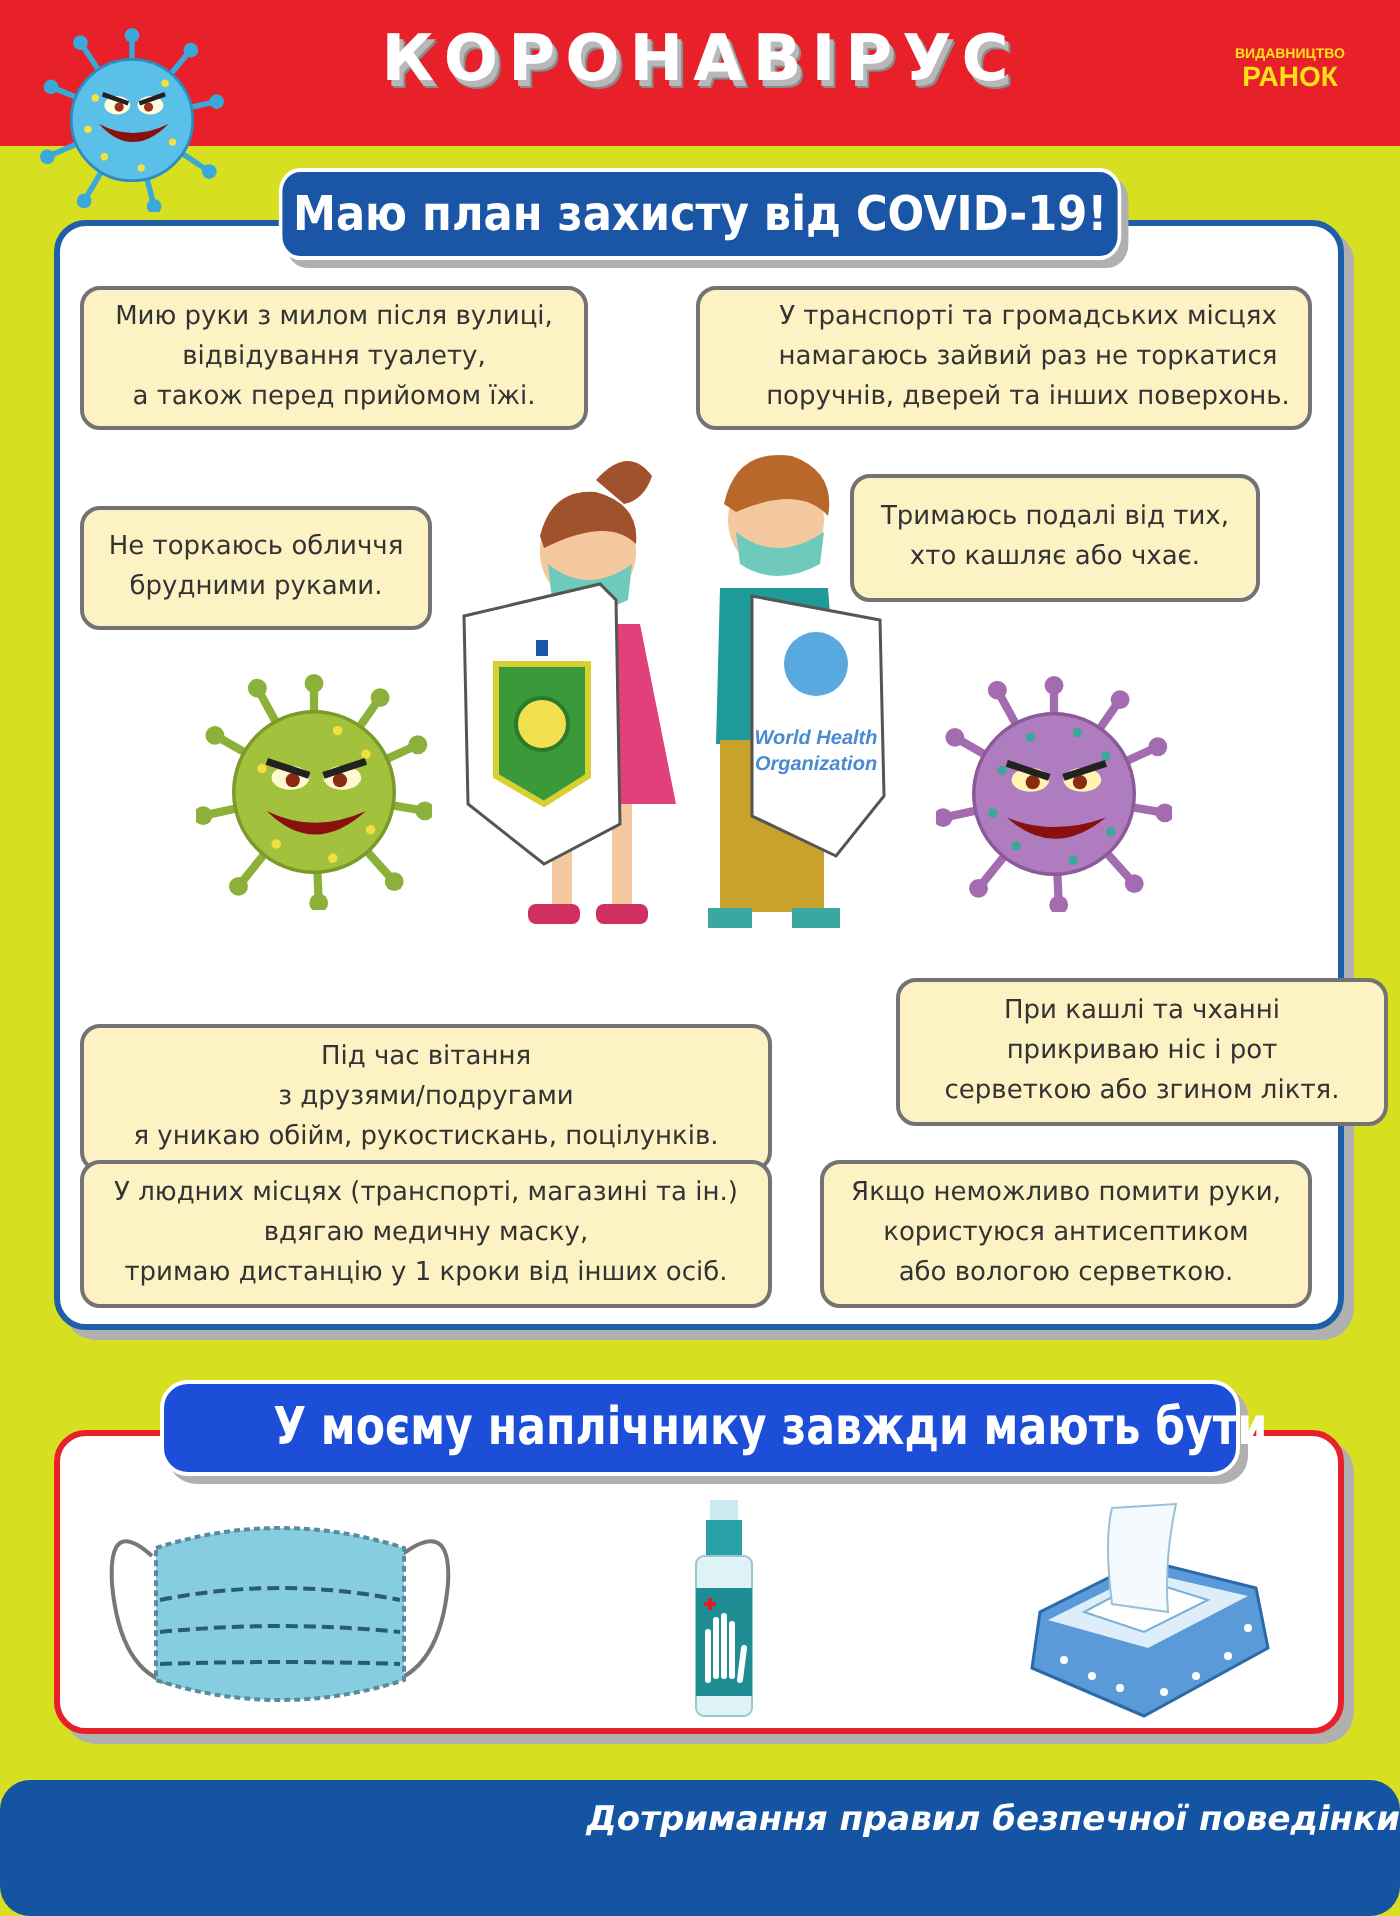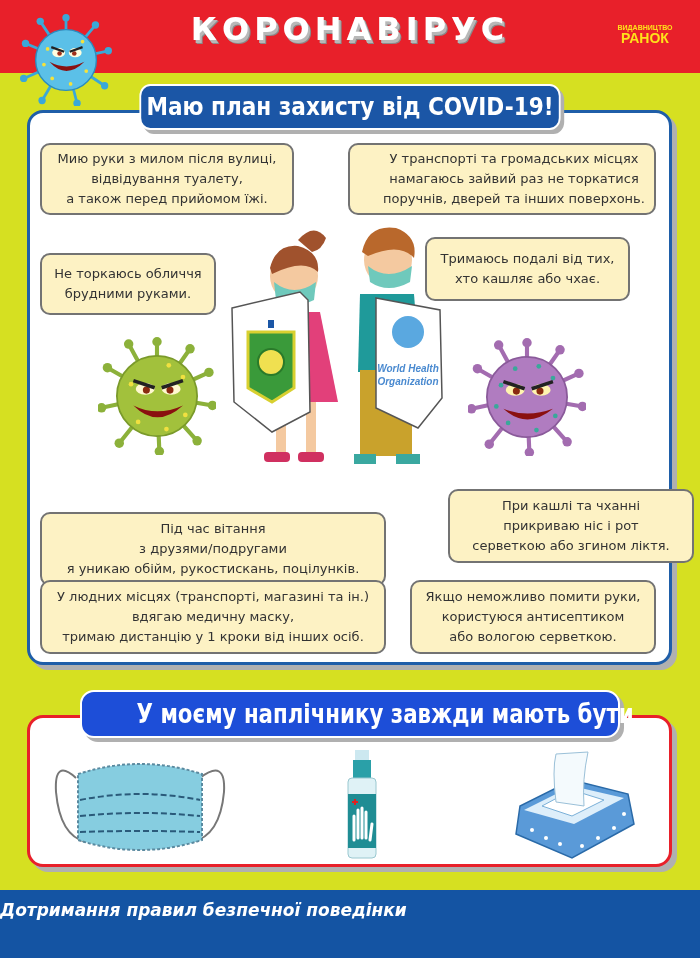--- a/index.html
+++ b/index.html
@@ -54,21 +54,21 @@
     color: #ffffff; font-family: "DejaVu Sans", sans-serif; font-weight: bold; font-size: 26px;
     text-align: center; line-height: 44px;
   }
   .banner-red span { display: inline-block; transform: scaleX(0.82); white-space: nowrap; }
   .banner-blue span { display: inline-block; white-space: nowrap; }
 
   .item { position: absolute; }
   .footer {
     position: absolute; left: 0; top: 890px; width: 700px; height: 68px; background: #1454a3;
     color: #ffffff; font-family: "DejaVu Sans", sans-serif; font-style: italic; font-weight: bold;
-    font-size: 17px; text-align: left; line-height: 24px; padding-top: 8px;
+    font-size: 17px; text-align: right; line-height: 24px; padding-top: 8px; border-radius: 15px;
   }
 </style>
 </head>
 <body>
 
 <div class="top-band"></div>
 <div class="main-title">КОРОНАВІРУС</div>
 <div class="publisher">
   <span class="small">ВИДАВНИЦТВО</span>
   <span class="big">РАНОК</span>

